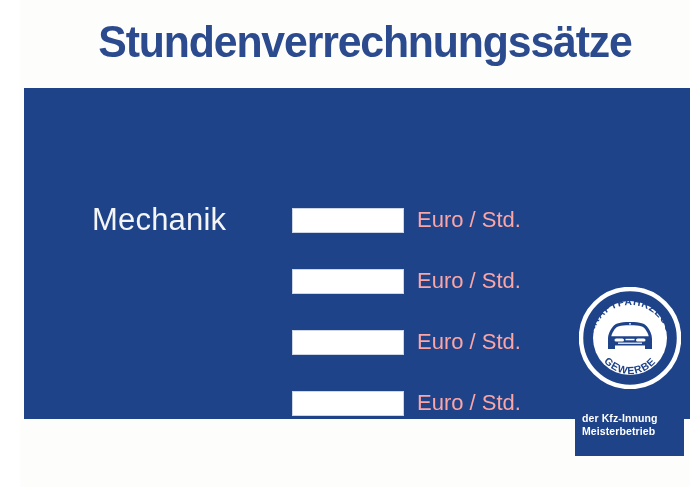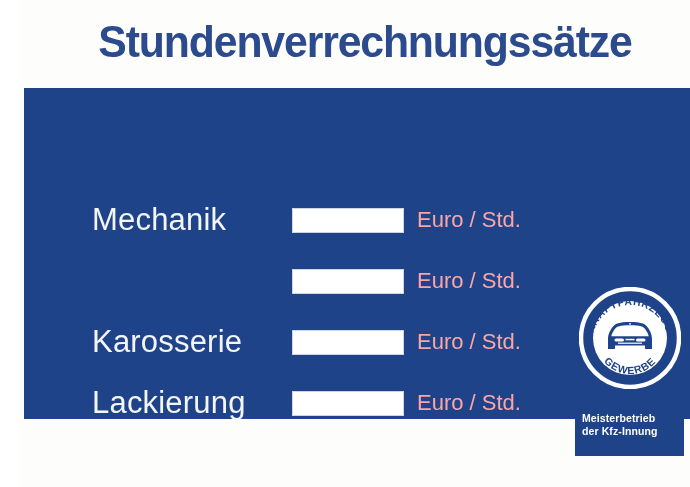--- a/index.html
+++ b/index.html
@@ -124,27 +124,25 @@
       <div class="row-blank"></div>
       <div class="row-unit">Euro / Std.</div>
     </div>
 
     <div class="row" style="top:173px;">
       <div class="row-blank"></div>
       <div class="row-unit">Euro / Std.</div>
     </div>
 
     <div class="row" style="top:234px;">
-      <div class="row-label">Karosserie</div>
       <div class="row-blank"></div>
       <div class="row-unit">Euro / Std.</div>
     </div>
 
     <div class="row" style="top:295px;">
-      <div class="row-label">Lackierung</div>
       <div class="row-blank"></div>
       <div class="row-unit">Euro / Std.</div>
     </div>
 
   </div>
 
   <div id="panel-tab"></div>
 
   <div id="badge">
     <svg width="102" height="102" viewBox="0 0 102 102">
@@ -172,18 +170,18 @@
         <rect x="35.5" y="51.4" width="9.5" height="3.2" rx="1.6" fill="#ffffff"></rect>
         <rect x="57" y="51.4" width="9.5" height="3.2" rx="1.6" fill="#ffffff"></rect>
         <rect x="46.5" y="51.8" width="9" height="1.5" fill="#ffffff"></rect>
         <rect x="39" y="55.6" width="24" height="1.2" fill="#ffffff"></rect>
         <circle cx="51" cy="36.8" r="0.9" fill="#ffffff"></circle>
       </g>
     </svg>
   </div>
 
   <div id="badge-caption">
+    <div>der Kfz-Innung</div>
     <div>Meisterbetrieb</div>
-    <div>der Kfz-Innung</div>
   </div>
 
 
 </div>
 
 </body></html>

